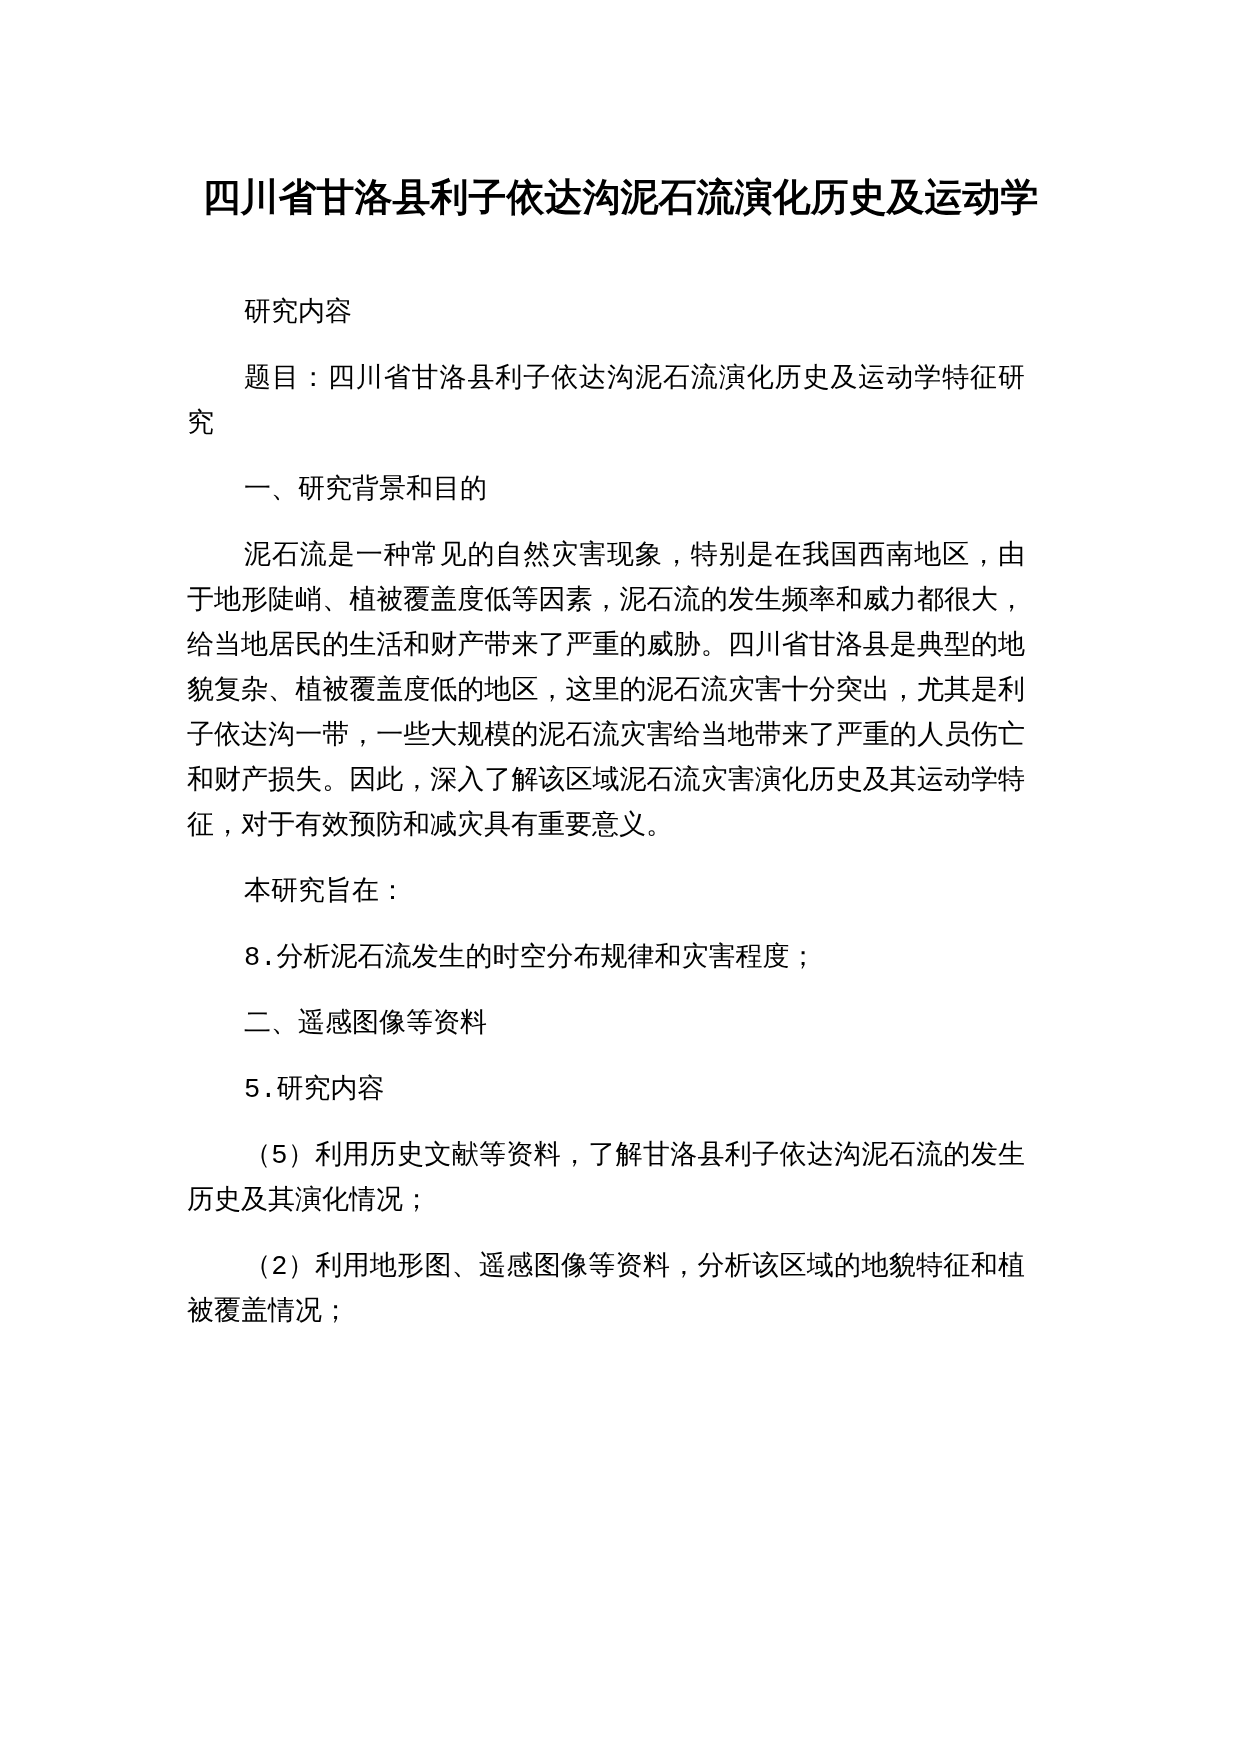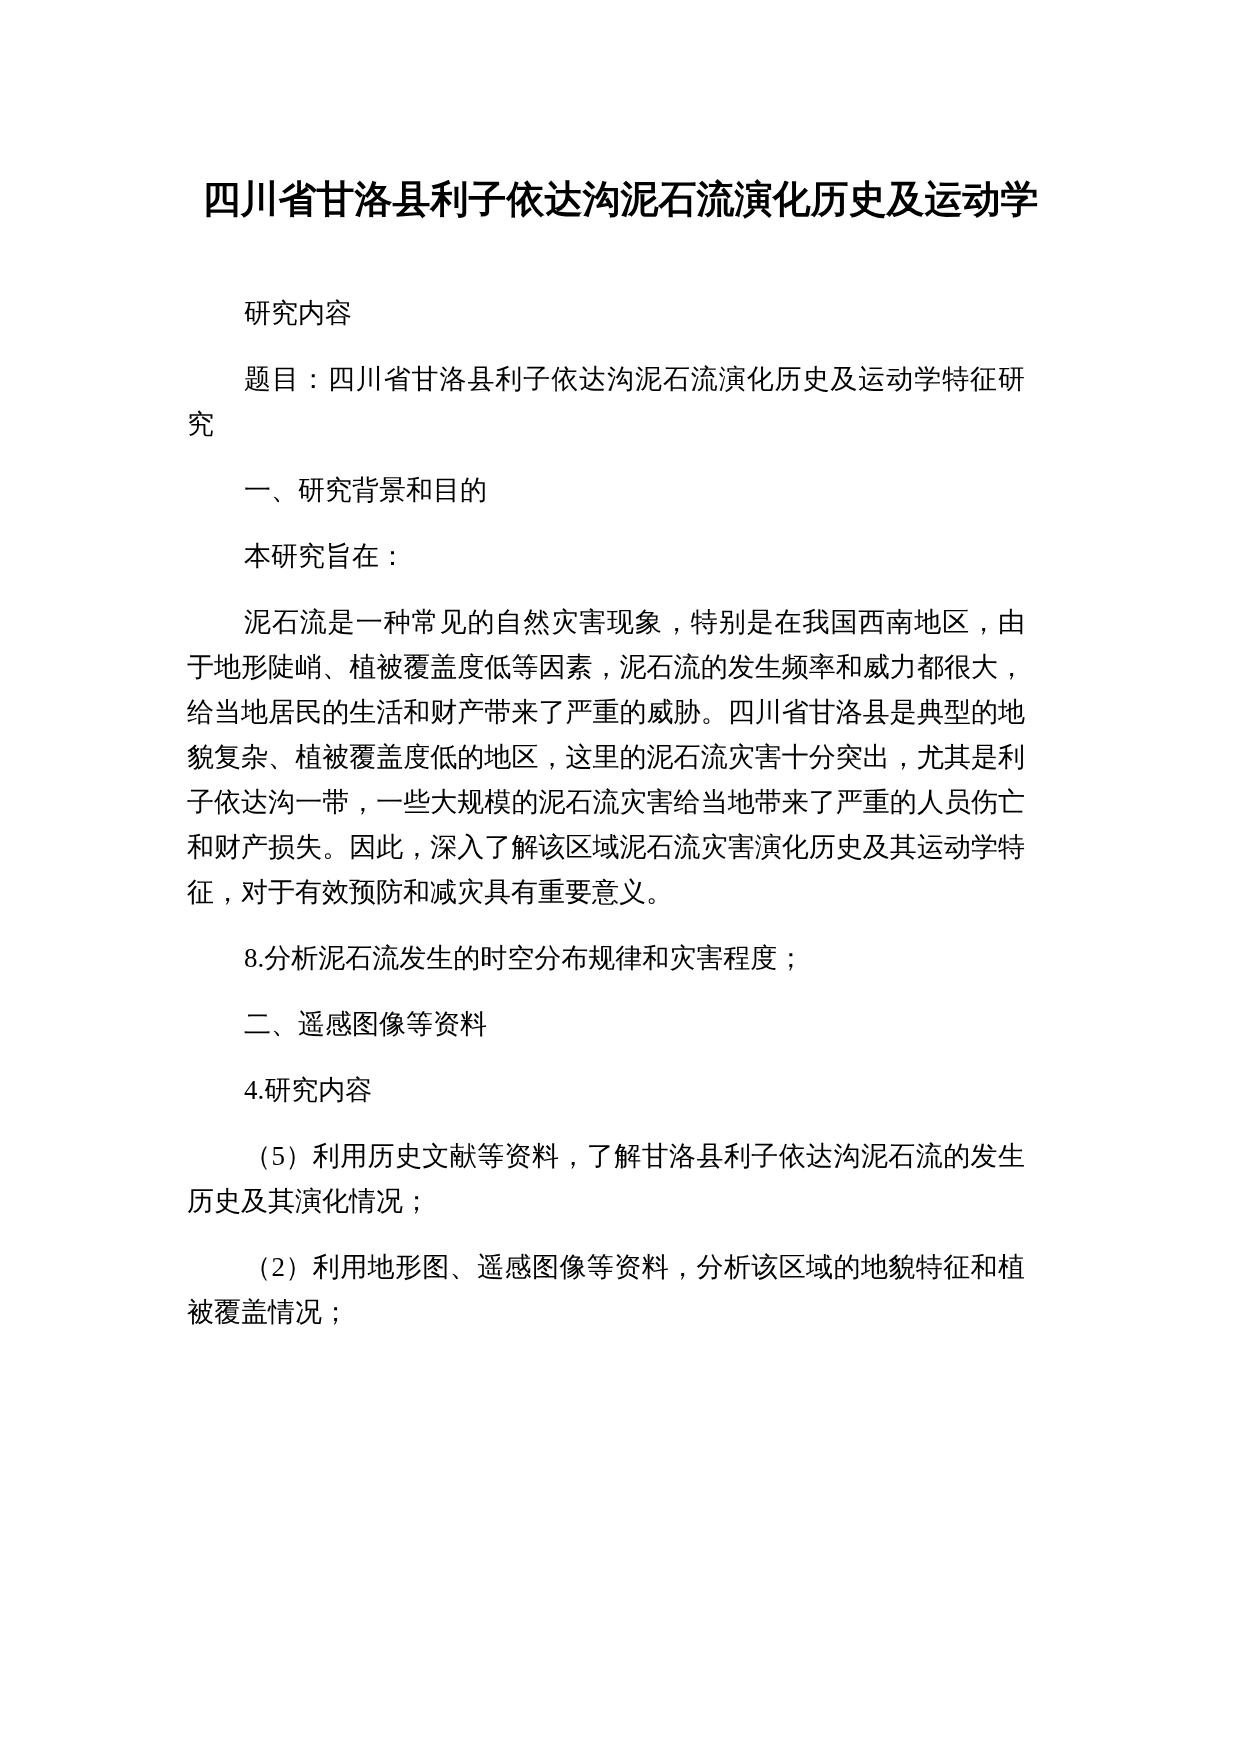--- a/index.html
+++ b/index.html
@@ -9,21 +9,21 @@
   }
   .page {
     position: relative;
     width: 1241px;
     height: 1754px;
     box-sizing: border-box;
     background: #ffffff;
     color: #000000;
     padding: 158px 216px 3px 187px;
     overflow: hidden;
-    font-family: Liberation Serif, serif;
+    font-family: Liberation Mono, monospace;
   }
   .title {
     margin: 0 -216px 50px -187px; 
     font-size: 38px;
     font-weight: 700;
     line-height: 83px;
     text-align: center;
     color: #000000;
   }
   .body-text {
@@ -47,22 +47,22 @@
 <div class="page">
 
   <h1 class="title">
     <div>四川省甘洛县利子依达沟泥石流演化历史及运动学</div>
   </h1>
 
   <div class="body-text">
     <p class="para">研究内容</p>
     <p class="para">题目：四川省甘洛县利子依达沟泥石流演化历史及运动学特征研究</p>
     <p class="para">一、研究背景和目的</p>
+    <p class="para">泥石流是一种常见的自然灾害现象，特别是在我国西南地区，由于地形陡峭、植被覆盖度低等因素，泥石流的发生频率和威力都很大，给当地居民的生活和财产带来了严重的威胁。四川省甘洛县是典型的地貌复杂、植被覆盖度低的地区，这里的泥石流灾害十分突出，尤其是利子依达沟一带，一些大规模的泥石流灾害给当地带来了严重的人员伤亡和财产损失。因此，深入了解该区域泥石流灾害演化历史及其运动学特征，对于有效预防和减灾具有重要意义。</p>
     <p class="para">本研究旨在：</p>
-    <p class="para">泥石流是一种常见的自然灾害现象，特别是在我国西南地区，由于地形陡峭、植被覆盖度低等因素，泥石流的发生频率和威力都很大，给当地居民的生活和财产带来了严重的威胁。四川省甘洛县是典型的地貌复杂、植被覆盖度低的地区，这里的泥石流灾害十分突出，尤其是利子依达沟一带，一些大规模的泥石流灾害给当地带来了严重的人员伤亡和财产损失。因此，深入了解该区域泥石流灾害演化历史及其运动学特征，对于有效预防和减灾具有重要意义。</p>
     <p class="para">8.分析泥石流发生的时空分布规律和灾害程度；</p>
     <p class="para">二、遥感图像等资料</p>
-    <p class="para">4.研究内容</p>
+    <p class="para">5.研究内容</p>
     <p class="para">（5）利用历史文献等资料，了解甘洛县利子依达沟泥石流的发生历史及其演化情况；</p>
     <p class="para">（2）利用地形图、遥感图像等资料，分析该区域的地貌特征和植被覆盖情况；</p>
   </div>
 
 </div>
 
 </body></html>

